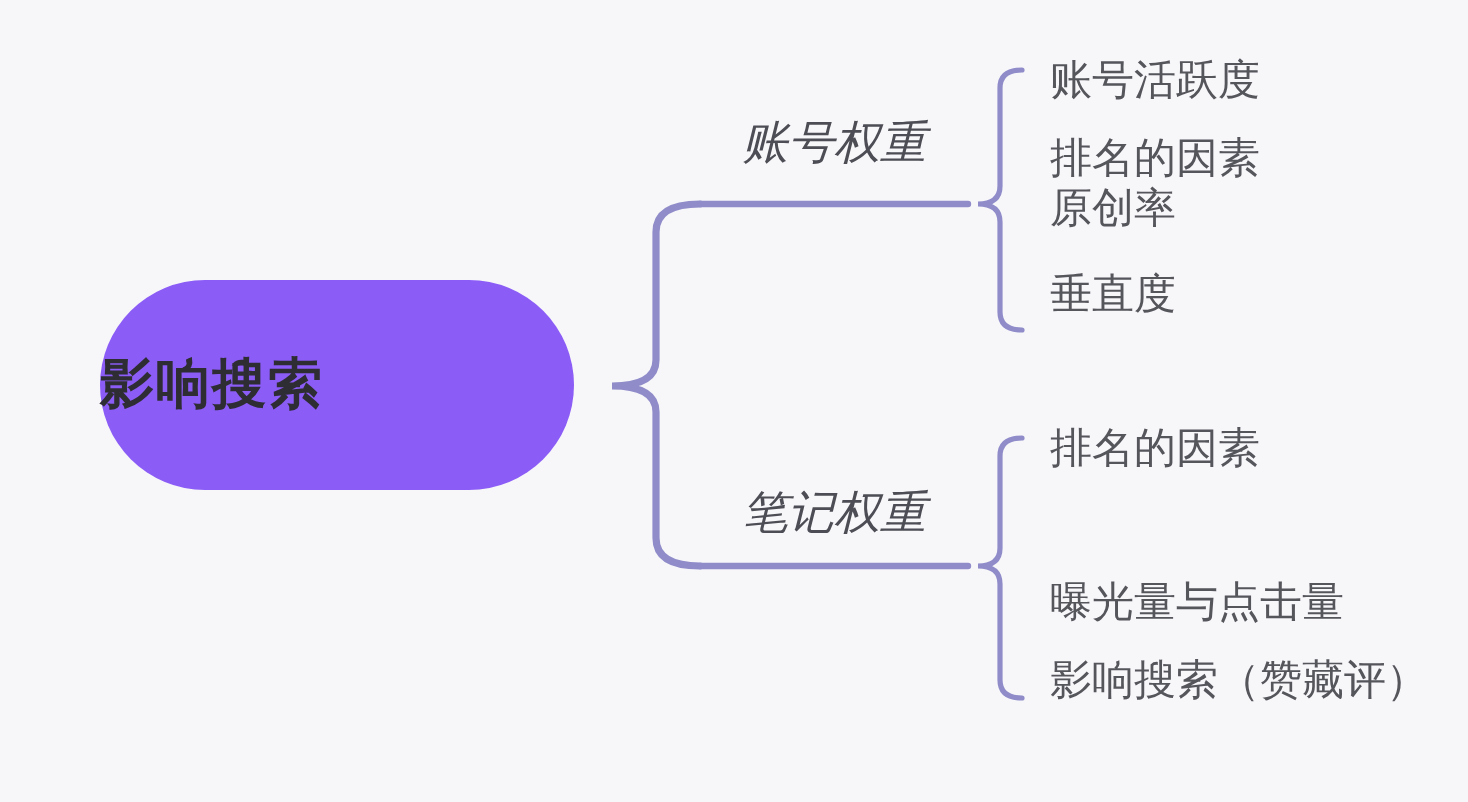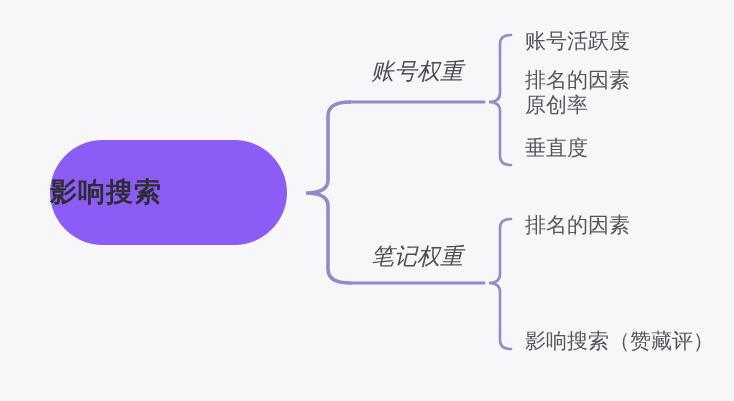--- a/index.html
+++ b/index.html
@@ -93,15 +93,16 @@
 
   <div class="branch-label b1">账号权重</div>
   <div class="branch-label b2">笔记权重</div>
 
   <div class="sub-item" style="top:30px">账号活跃度</div>
   <div class="sub-item" style="top:69px">排名的因素</div>
   <div class="sub-item" style="top:94px">原创率</div>
   <div class="sub-item" style="top:137px">垂直度</div>
 
   <div class="sub-item" style="top:214px">排名的因素</div>
+  <div class="sub-item" style="top:291px">曝光量与点击量</div>
   <div class="sub-item" style="top:330px">影响搜索（赞藏评）</div>
 
 </div>
 
 </body></html>

